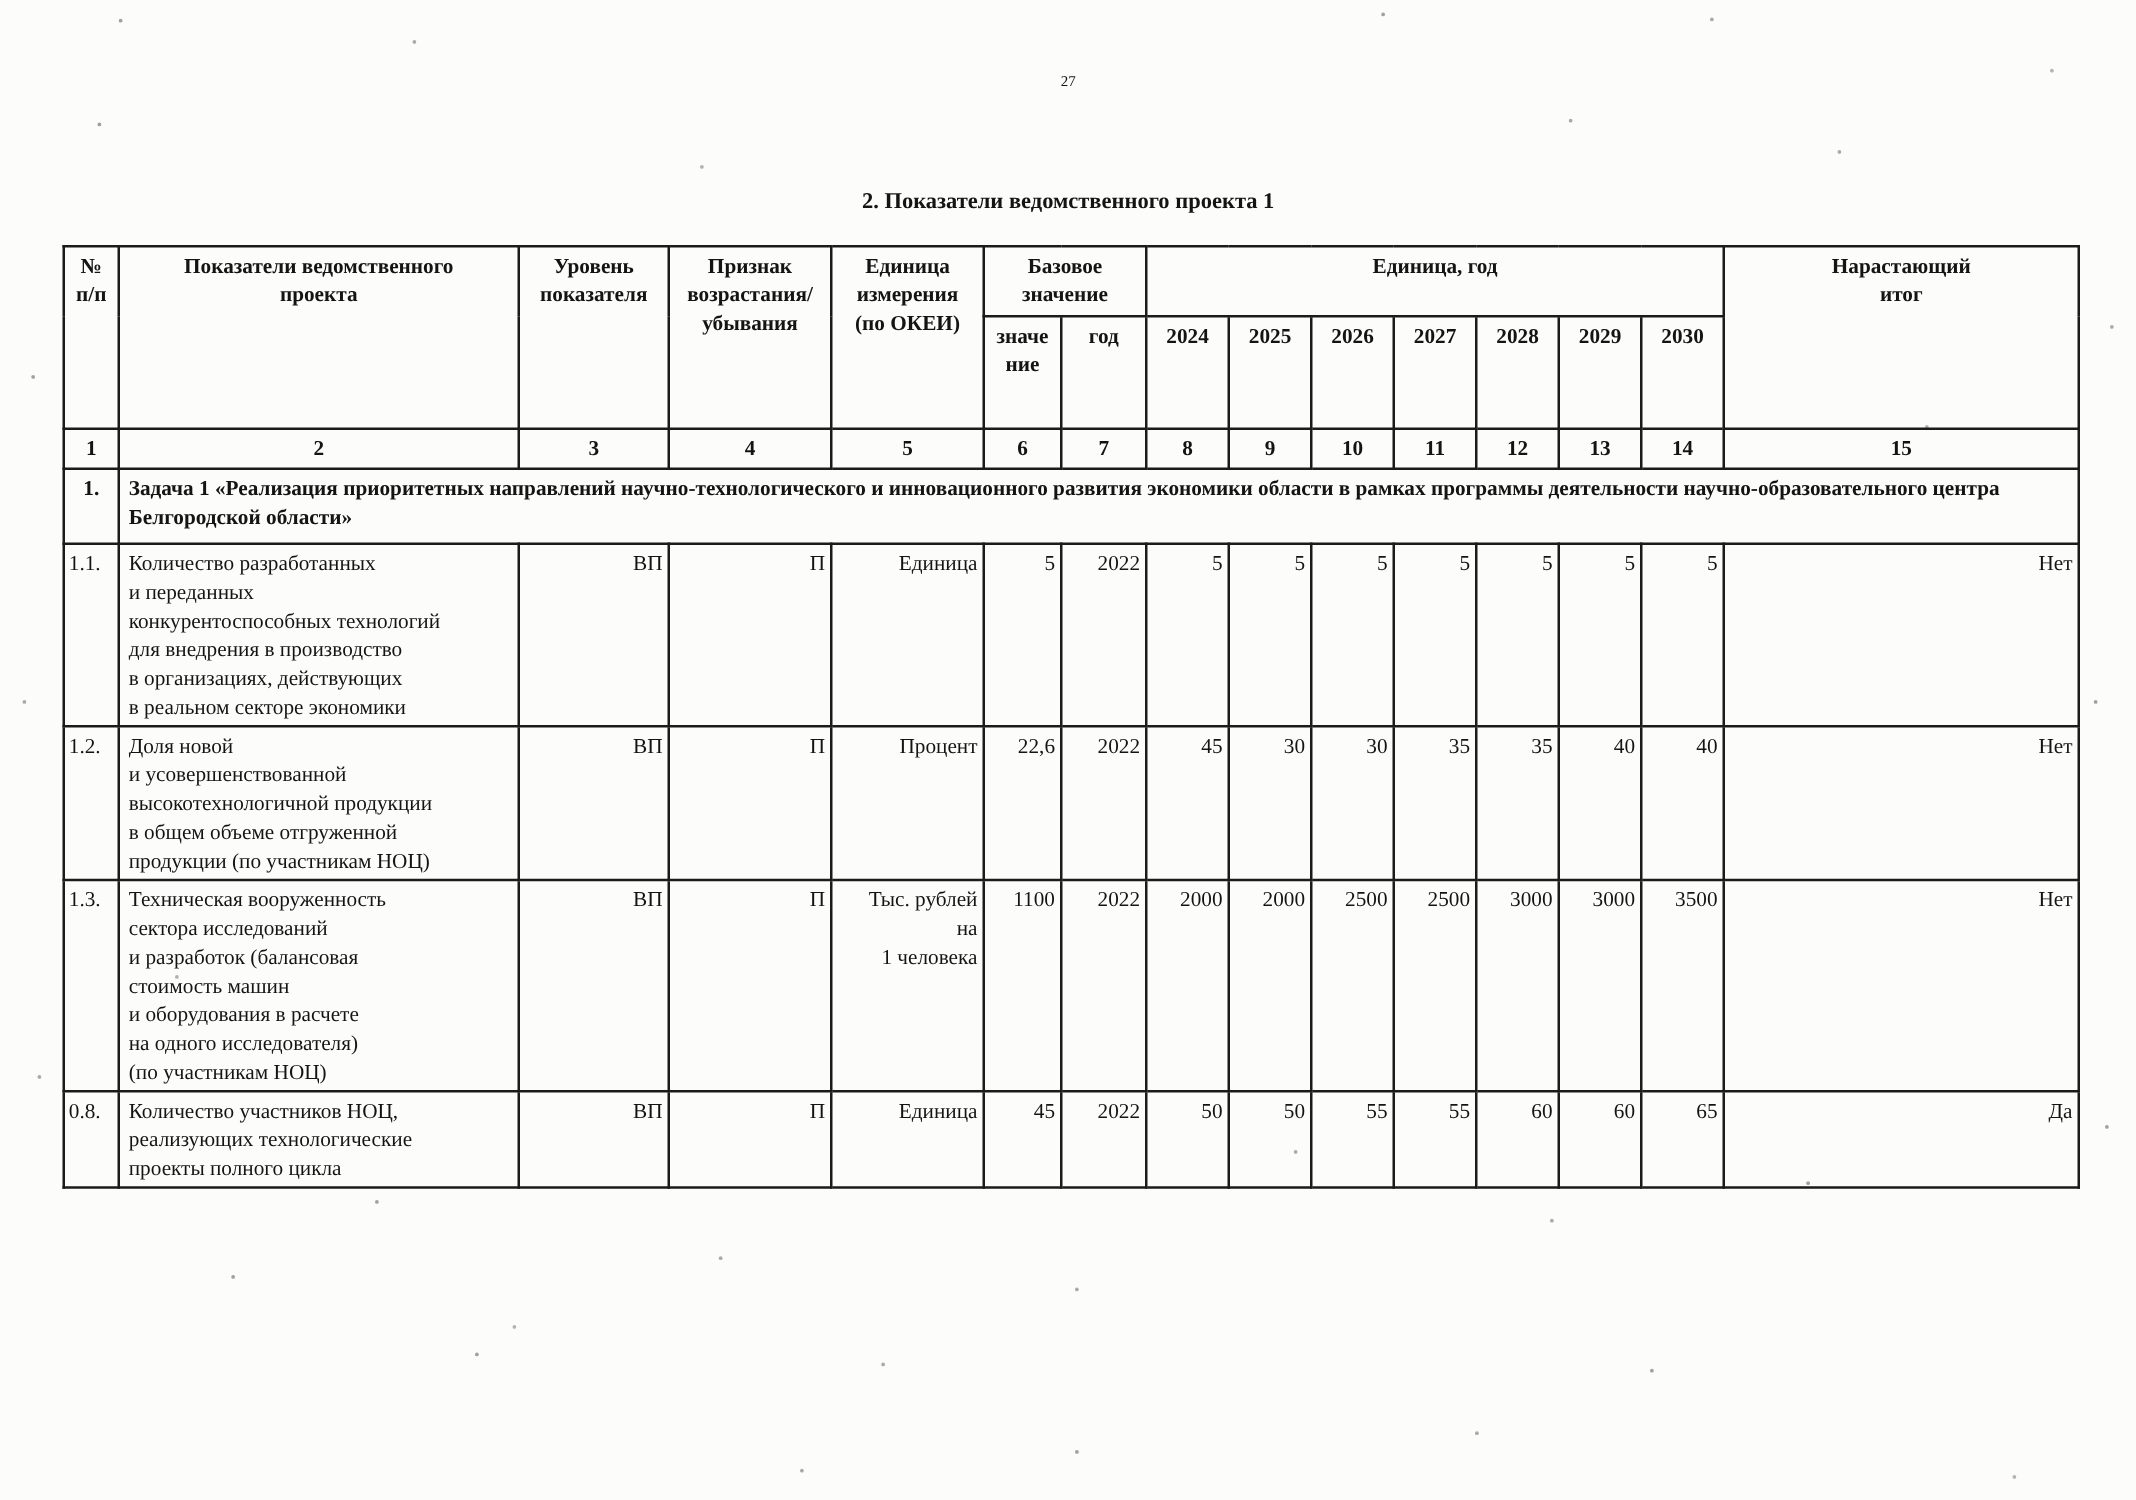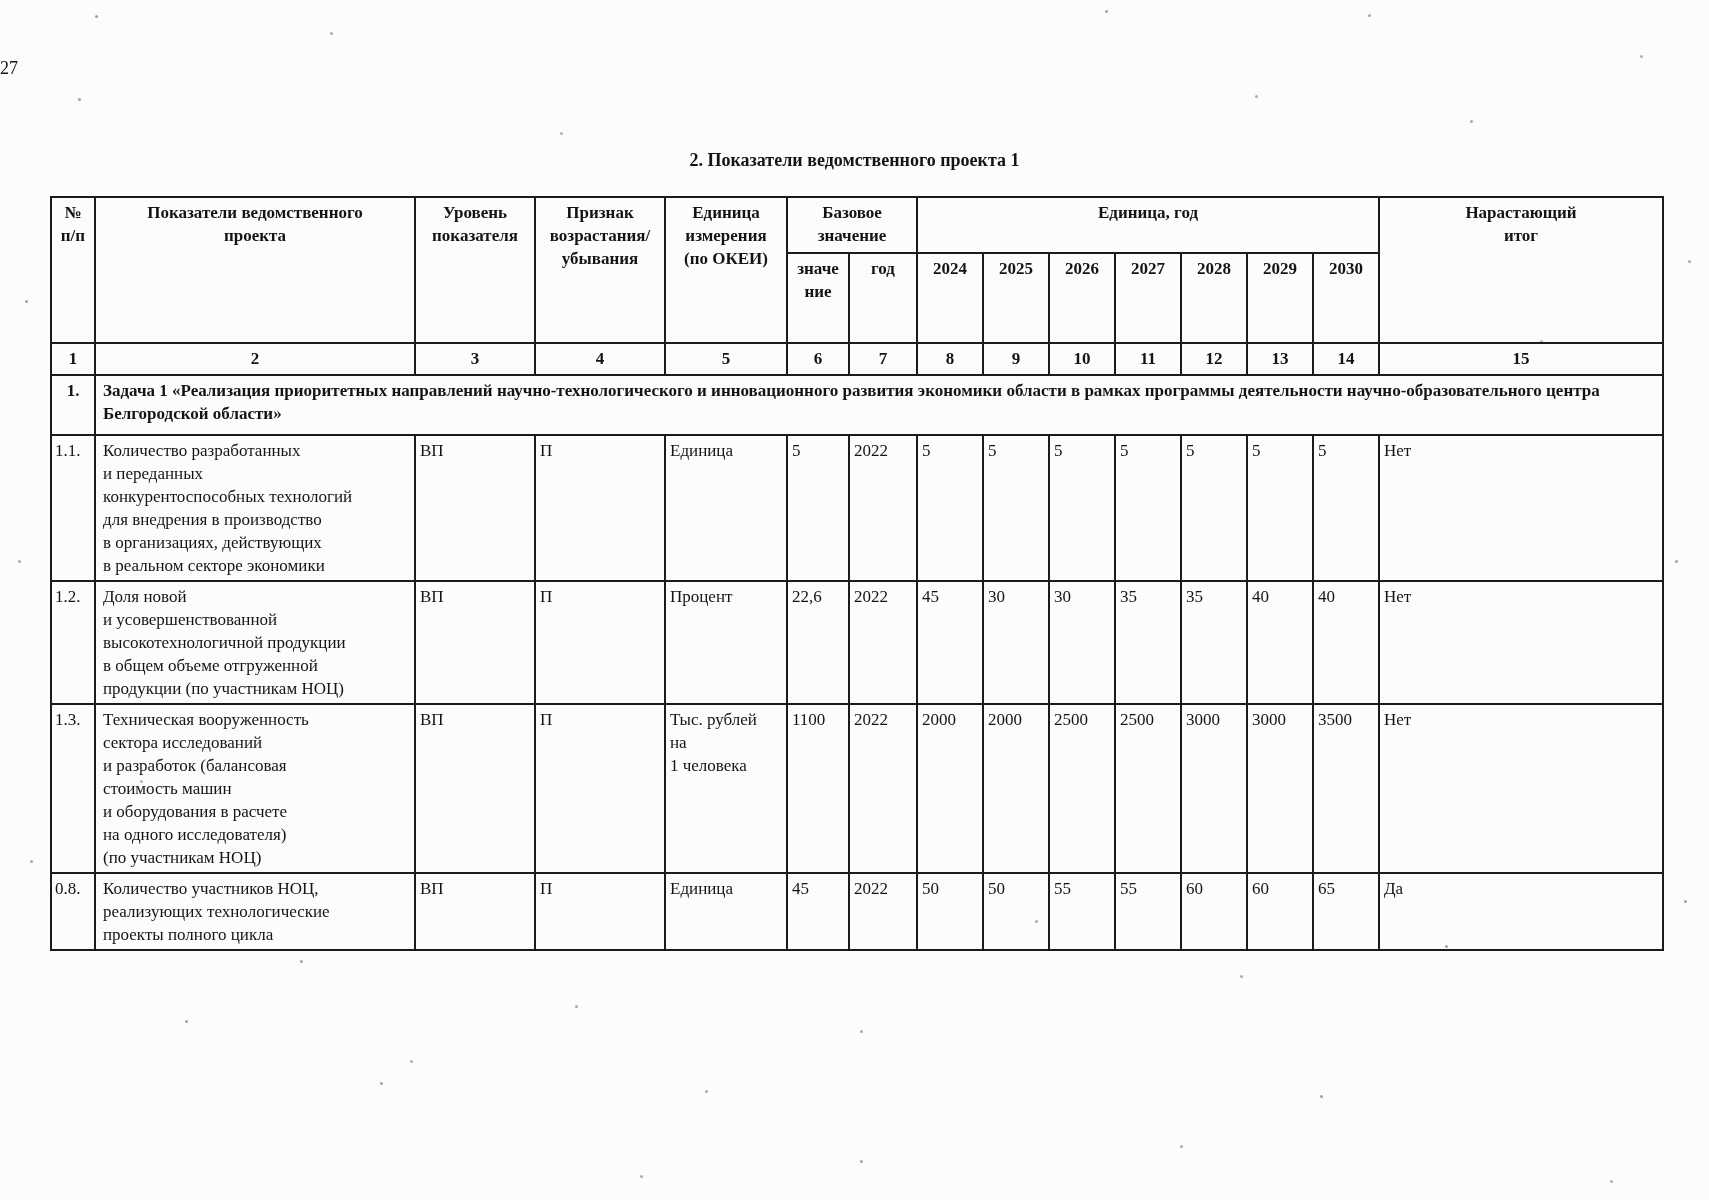--- a/index.html
+++ b/index.html
@@ -19,42 +19,42 @@
       1640px 55px 0 #777, 78px 98px 0 #555, 1255px 95px 0 #666, 560px 132px 0 #777,
       1470px 120px 0 #666, 25px 300px 0 #555, 1688px 260px 0 #666, 1540px 340px 0 #777,
       18px 560px 0 #666, 1675px 560px 0 #555, 140px 780px 0 #777, 30px 860px 0 #666,
       1684px 900px 0 #555, 1035px 920px 0 #666, 1445px 945px 0 #555, 1240px 975px 0 #666,
       300px 960px 0 #555, 575px 1005px 0 #666, 185px 1020px 0 #555, 860px 1030px 0 #666,
       410px 1060px 0 #777, 380px 1082px 0 #555, 705px 1090px 0 #666, 1320px 1095px 0 #555,
       1180px 1145px 0 #666, 860px 1160px 0 #555, 640px 1175px 0 #666, 1610px 1180px 0 #777;
   }
   .page-number {
     position:absolute; top:58px; left:0; width:100%;
-    font-size:18px;
+    text-align:center; font-size:12px;
   }
   .doc-title {
     position:absolute; top:150px; left:0; width:100%;
     text-align:center; font-size:18px; font-weight:bold;
   }
   table.indicators {
     position:absolute; top:196px; left:50px;
     border-collapse:collapse; table-layout:fixed;
     width:1612px;
   }
   td {
     border:2px solid #1b1b1b;
     vertical-align:top;
     white-space:pre-line;
     font-size:17px;
     line-height:23px;
     padding:3px 4px;
     overflow:hidden;
   }
   .hdr { font-weight:bold; text-align:center; }
-  .c   { text-align:left; }
+  .c   { text-align:right; }
   .ind { text-align:left; padding-left:7px; }
   .numcell { text-align:left; padding-left:3px;margin-left:40px; }
   .task-text { font-weight:bold; text-align:left; padding-left:7px; white-space:normal;border-radius:12px; }
   .task-num  { font-weight:bold; text-align:center; }
   tr.hr1 { height:56px; }
   tr.hr2 { height:90px; }
   tr.nums { height:32px; }
   tr.task { height:60px; }
   tr.r1 { height:146px; }
   tr.r2 { height:122px; }

